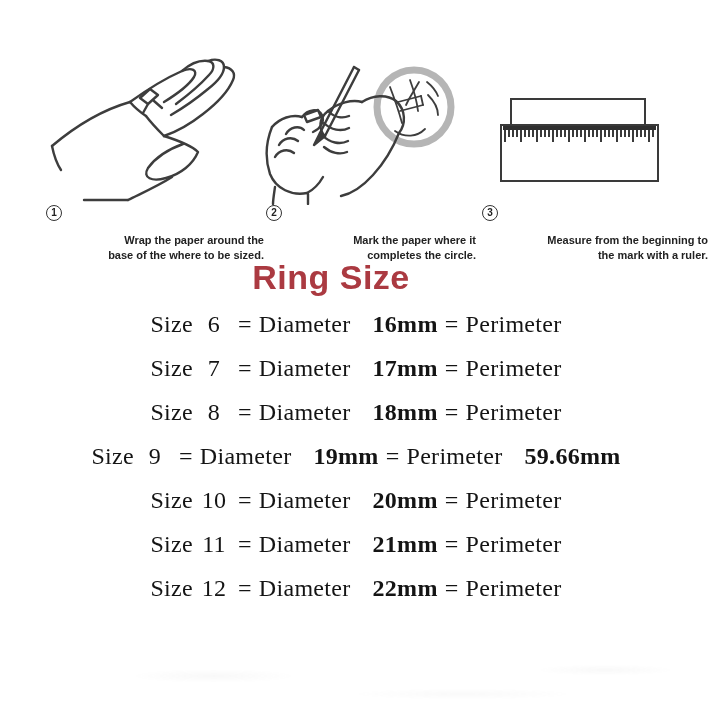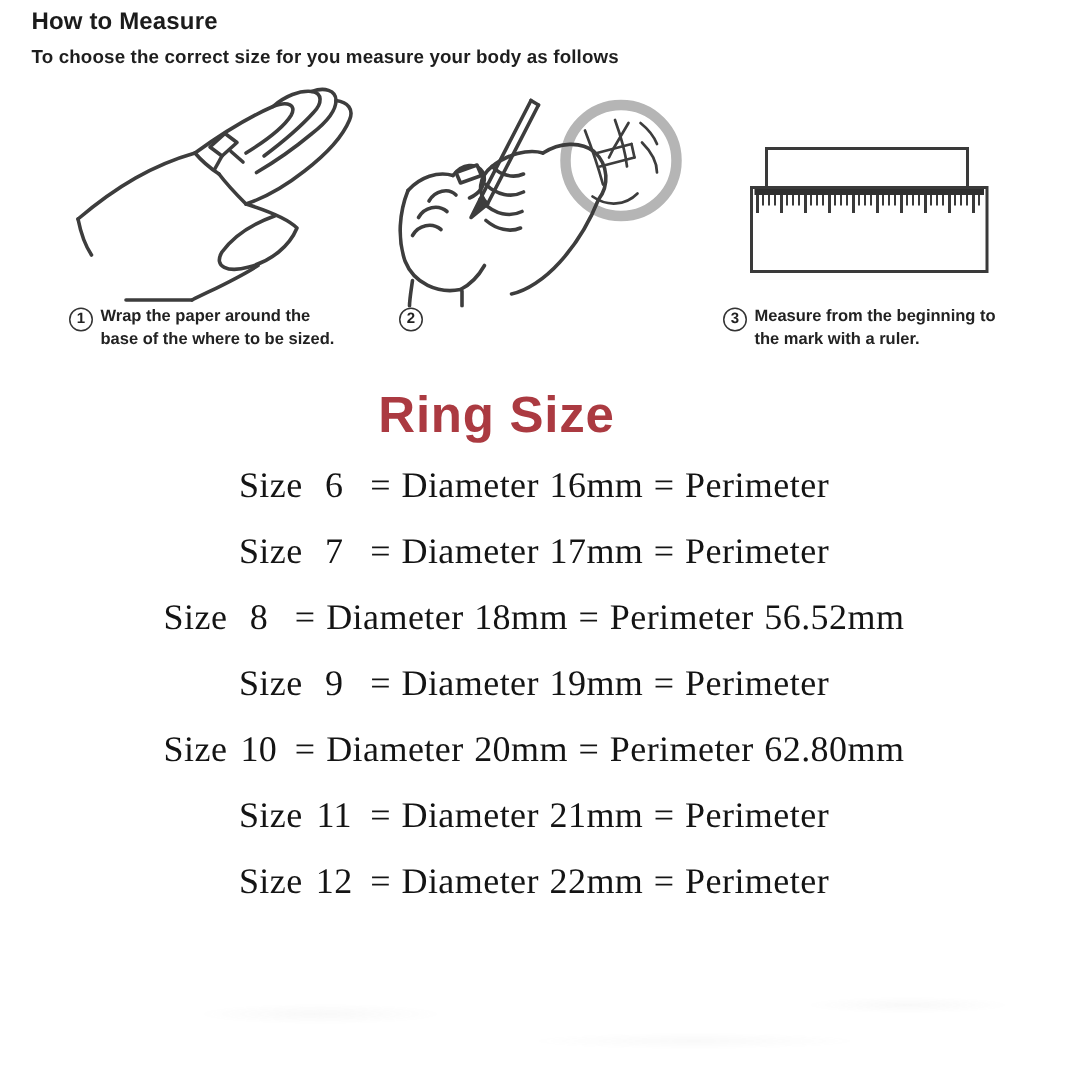--- a/index.html
+++ b/index.html
@@ -38,52 +38,48 @@
 
   
   .caption { position:absolute; top:204px; display:flex; align-items:flex-start; gap:5px;
              font-size:11px; font-weight:700; color:#222; line-height:1.4; }
   .cap1 { left:46px;  width:218px; }
   .cap2 { left:266px; width:210px; }
   .cap3 { left:482px; width:226px; }
   .step-circle { flex:none; width:14px; height:14px; border:1.4px solid #333; border-radius:50%;
                  display:flex; align-items:center; justify-content:center;
                  font-size:10px; font-weight:700; color:#222; margin-top:0.5px; }
-  .cap-text { flex:1; text-align:left; }
+  .cap-text { flex:1; text-align:right;margin-top:29px; }
 
   
   .ring-size-title { position:absolute; top:258px; left:0; width:712px; text-align:center;
                      transform:translateX(-25px);
                      font-size:34px; font-weight:600; letter-spacing:0.5px; color:#ab3a41; }
 
   .size-table { position:absolute; top:302px; left:0; width:712px;
                 display:flex; flex-direction:column; align-items:center;
                 font-family:"Liberation Serif", serif; font-size:24px; color:#141414;
                 letter-spacing:0.3px; }
   .size-row { height:44px; display:flex; align-items:center; white-space:pre; }
   .c-num { display:inline-block; width:34px; text-align:center; margin-left:4px; }
   .c-eq  { margin:0 7px; }
-  .c-val { margin-left:7px; }
+  .c-val { margin-left:22px;font-weight:bold; }
 
   
   .bottom-noise { position:absolute; left:0; right:0; bottom:8px; height:60px; opacity:0.05;
                   background:
                     radial-gradient(ellipse 120px 10px at 30% 40%, #888 0%, transparent 70%),
                     radial-gradient(ellipse 160px 8px at 65% 70%, #999 0%, transparent 70%),
                     radial-gradient(ellipse 100px 8px at 85% 30%, #888 0%, transparent 70%); }
 </style>
 </head>
 <body>
 
 <div class="page">
 
-  <div class="header">
-    <div class="header-title">How to Measure</div>
-    <div class="header-subtitle">To choose the correct size for you measure your body as follows</div>
-  </div>
 
   <div class="illus illus1">
     <svg width="230" height="145" viewBox="0 0 230 145">
       <g fill="none" stroke="#3d3d3d" stroke-width="2.4" stroke-linecap="round" stroke-linejoin="round">
         <path d="M12,88 C38,66 62,52 90,44"></path>
         <path d="M12,88 C14,98 17,106 21,112"></path>
         <path d="M90,44 C108,31 126,20 142,13 C152,9 158,12 154,19 C149,27 137,36 124,44"></path>
         <path d="M142,13 C150,6 160,2 168,3 C175,4 175,11 169,17 C160,27 148,37 136,46"></path>
         <path d="M168,3 C176,0 184,2 184,9 C184,16 177,24 168,31 C156,41 143,50 131,57"></path>
         <path d="M184,9 C192,10 196,15 193,22 C188,34 176,46 163,56 C149,67 136,74 124,78"></path>
@@ -155,20 +151,24 @@
     <span class="cap-text">
       <span>Wrap the paper around the</span><br>
       <span>base of the where to be sized.</span>
     </span>
   </div>
 
   <div class="caption cap2">
     <span class="step-circle">
       <span>2</span>
     </span>
+    <span class="cap-text">
+      <span>Mark the paper where it</span><br>
+      <span>completes the circle.</span>
+    </span>
   </div>
 
   <div class="caption cap3">
     <span class="step-circle">
       <span>3</span>
     </span>
     <span class="cap-text">
       <span>Measure from the beginning to</span><br>
       <span>the mark with a ruler.</span>
     </span>
@@ -199,42 +199,41 @@
     </div>
 
     <div class="size-row">
       <span>Size</span>
       <span class="c-num">8</span>
       <span class="c-eq">=</span>
       <span>Diameter</span>
       <span class="c-val">18mm</span>
       <span class="c-eq">=</span>
       <span>Perimeter</span>
-      <span class="c-val">56.52mm</span>
     </div>
 
     <div class="size-row">
       <span>Size</span>
       <span class="c-num">9</span>
       <span class="c-eq">=</span>
       <span>Diameter</span>
       <span class="c-val">19mm</span>
       <span class="c-eq">=</span>
       <span>Perimeter</span>
+      <span class="c-val">59.66mm</span>
     </div>
 
     <div class="size-row">
       <span>Size</span>
       <span class="c-num">10</span>
       <span class="c-eq">=</span>
       <span>Diameter</span>
       <span class="c-val">20mm</span>
       <span class="c-eq">=</span>
       <span>Perimeter</span>
-      <span class="c-val">62.80mm</span>
     </div>
 
     <div class="size-row">
       <span>Size</span>
       <span class="c-num">11</span>
       <span class="c-eq">=</span>
       <span>Diameter</span>
       <span class="c-val">21mm</span>
       <span class="c-eq">=</span>
       <span>Perimeter</span>

